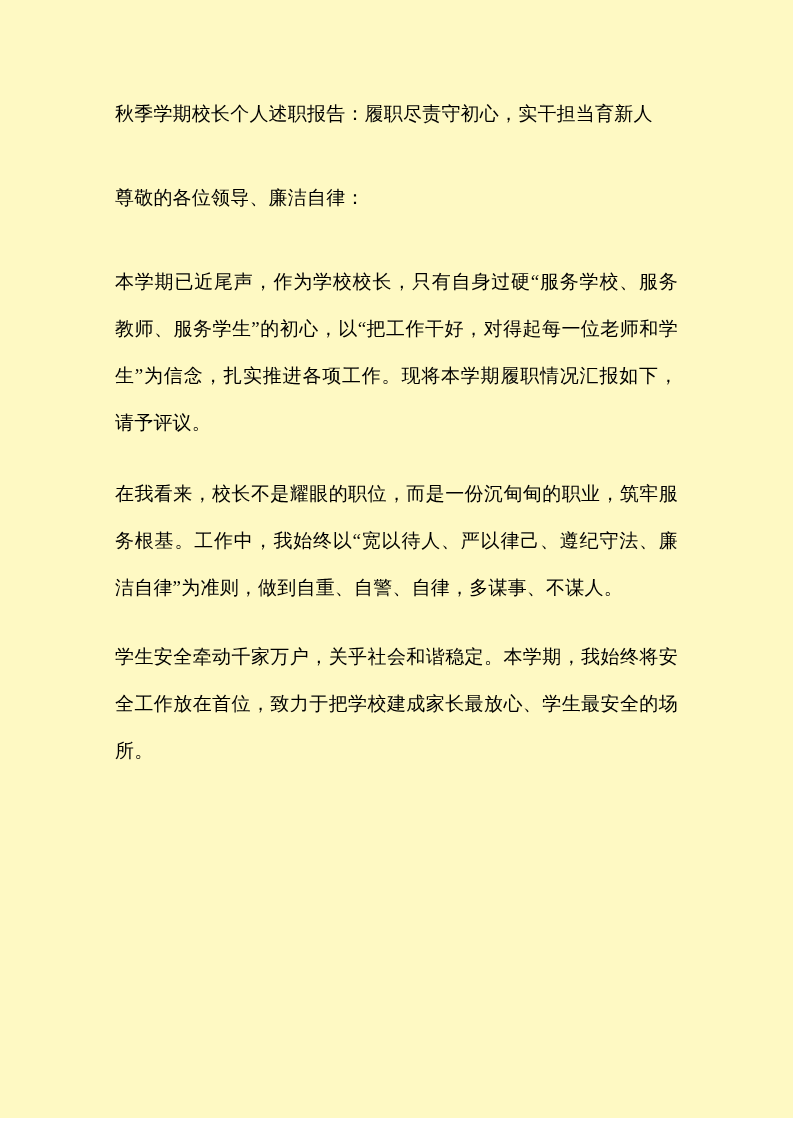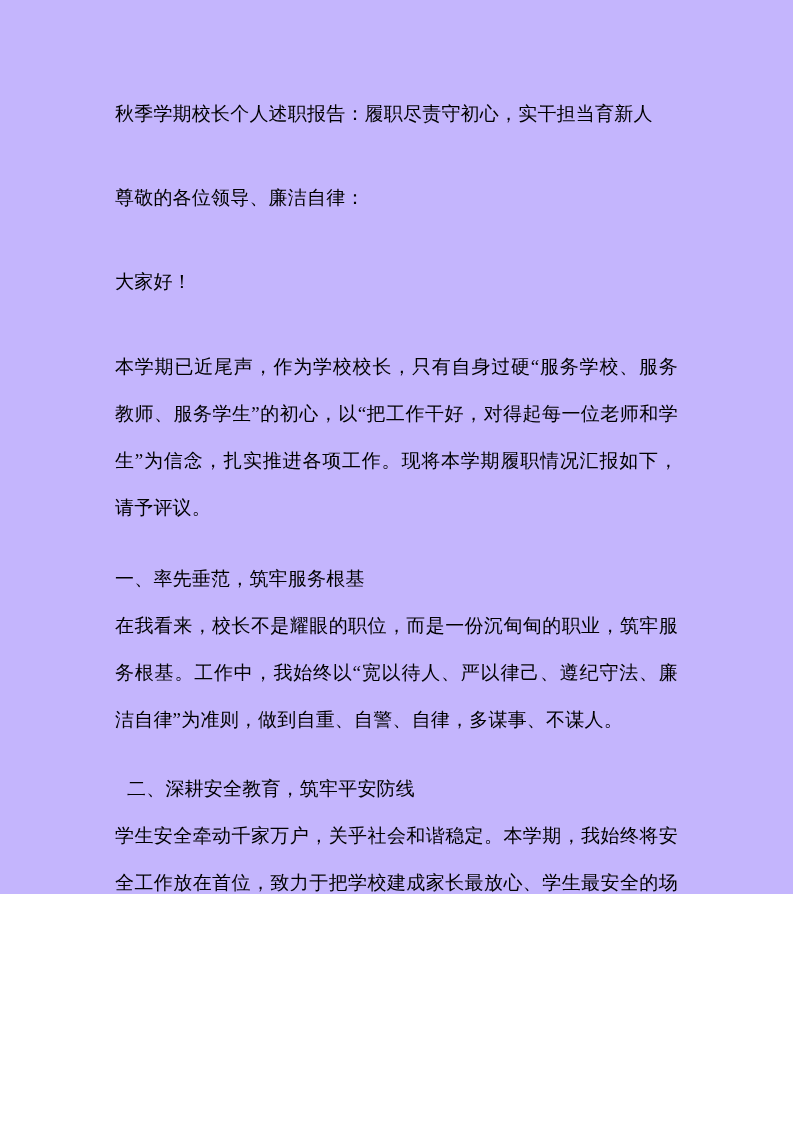--- a/index.html
+++ b/index.html
@@ -3,22 +3,22 @@
 <meta charset="utf-8">
 <style>
   html, body {
     margin: 0;
     padding: 0;
     background: #ffffff;
   }
   .page {
     position: relative;
     width: 793px;
-    height: 894px;
-    background: #c4b5fd;
+    height: 1118px;
+    background: #fef9c3;
     overflow: hidden;
     font-family: "Liberation Serif", "DejaVu Serif", serif;
   }
   .content {
     position: absolute;
     top: 0;
     left: 115px;
     width: 563px;
     padding-top: 90px;
     box-sizing: content-box;
@@ -42,26 +42,23 @@
 </style>
 </head>
 <body>
 
 <div class="page">
   <div class="content">
     <p class="doc-title">秋季学期校长个人述职报告：履职尽责守初心，实干担当育新人</p>
 
     <p class="salutation">尊敬的各位领导、廉洁自律：</p>
 
-    <p class="greeting">大家好！</p>
 
     <p class="intro">本学期已近尾声，作为学校校长，只有自身过硬“服务学校、服务教师、服务学生”的初心，以“把工作干好，对得起每一位老师和学生”为信念，扎实推进各项工作。现将本学期履职情况汇报如下，请予评议。</p>
 
-    <p class="section-heading">一、率先垂范，筑牢服务根基</p>
 
     <p class="body-para-gap-a">在我看来，校长不是耀眼的职位，而是一份沉甸甸的职业，筑牢服务根基。工作中，我始终以“宽以待人、严以律己、遵纪守法、廉洁自律”为准则，做到自重、自警、自律，多谋事、不谋人。</p>
 
 
-    <p class="section-heading indented">二、深耕安全教育，筑牢平安防线</p>
 
     <p class="body-para">学生安全牵动千家万户，关乎社会和谐稳定。本学期，我始终将安全工作放在首位，致力于把学校建成家长最放心、学生最安全的场所。</p>
   </div>
 </div>
 
 </body></html>

